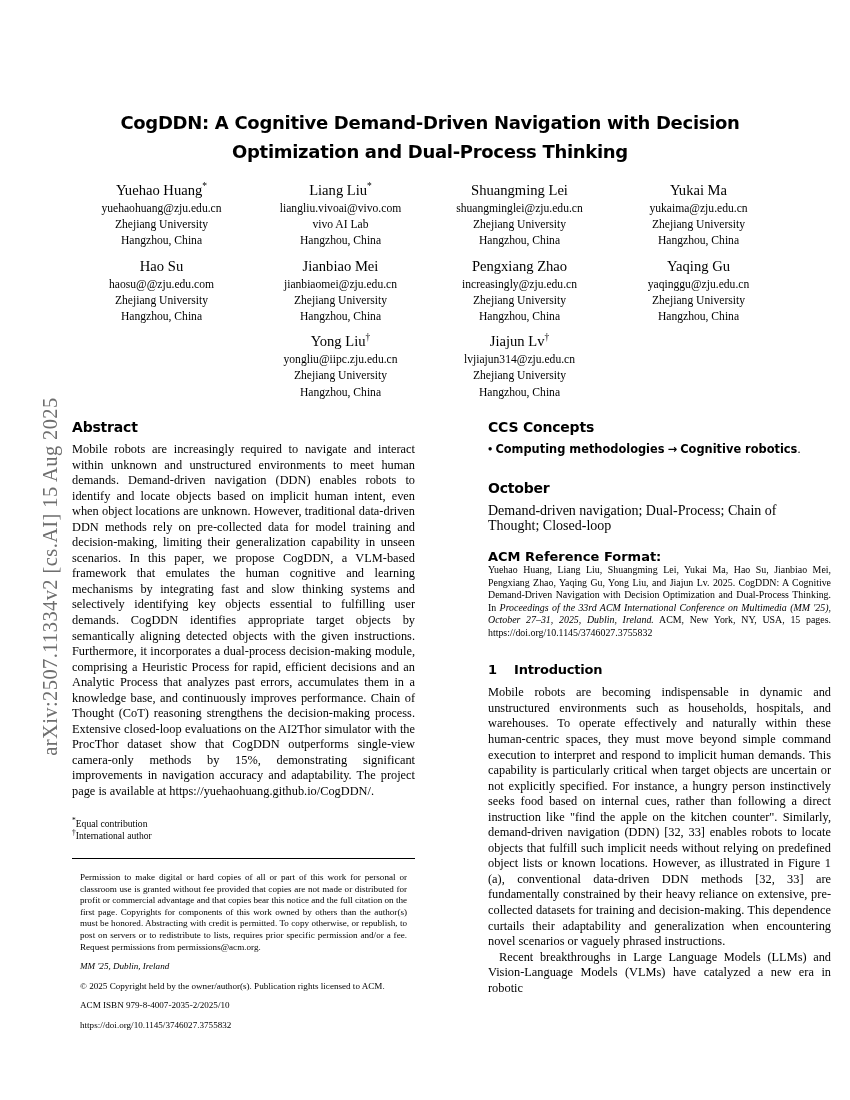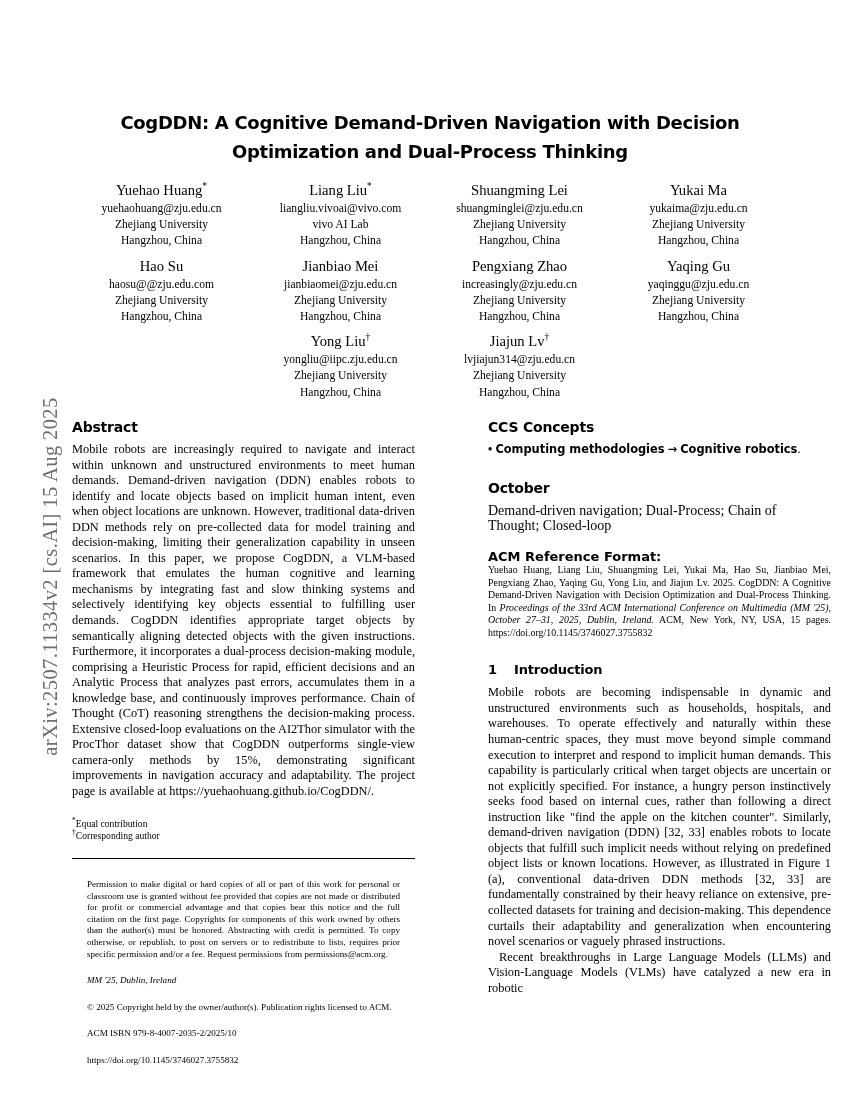--- a/index.html
+++ b/index.html
@@ -202,21 +202,21 @@
     height: 1px;
     background: #000000;
   }
   #copyright {
     position: absolute;
     left: 72px;
     top: 864px;
     width: 343px;
   }
   #copyright p {
-    margin: 15px;
+    margin: 8px;
     font-size: 9.1px;
     line-height: 11.6px;
     text-align: justify;
   }
   #copyright .venue {
     font-style: italic;
     text-align: left;
     margin-top: 3px;
   }
   #copyright .cright, #copyright .isbn, #copyright .doi {
@@ -329,21 +329,21 @@
 
     <div class="gap-lg"></div>
 
     <h2 class="sec-head numbered"><span class="secnum">1</span><span>Introduction</span></h2>
     <p class="body-text">Mobile robots are becoming indispensable in dynamic and unstructured environments such as households, hospitals, and warehouses. To operate effectively and naturally within these human-centric spaces, they must move beyond simple command execution to interpret and respond to implicit human demands. This capability is particularly critical when target objects are uncertain or not explicitly specified. For instance, a hungry person instinctively seeks food based on internal cues, rather than following a direct instruction like "find the apple on the kitchen counter". Similarly, demand-driven navigation (DDN) [32, 33] enables robots to locate objects that fulfill such implicit needs without relying on predefined object lists or known locations. However, as illustrated in Figure 1 (a), conventional data-driven DDN methods [32, 33] are fundamentally constrained by their heavy reliance on extensive, pre-collected datasets for training and decision-making. This dependence curtails their adaptability and generalization when encountering novel scenarios or vaguely phrased instructions.</p>
     <p class="body-text">Recent breakthroughs in Large Language Models (LLMs) and Vision-Language Models (VLMs) have catalyzed a new era in robotic</p>
   </div>
 
   <div id="footnotes">
     <p class="footnote-line"><sup>*</sup><span>Equal contribution</span></p>
-    <p class="footnote-line"><sup>†</sup><span>Corresponding author</span></p>
+    <p class="footnote-line"><sup>†</sup><span>International author</span></p>
   </div>
 
   <div id="footnote-rule"></div>
 
   <div id="copyright">
     <p class="permission">Permission to make digital or hard copies of all or part of this work for personal or classroom use is granted without fee provided that copies are not made or distributed for profit or commercial advantage and that copies bear this notice and the full citation on the first page. Copyrights for components of this work owned by others than the author(s) must be honored. Abstracting with credit is permitted. To copy otherwise, or republish, to post on servers or to redistribute to lists, requires prior specific permission and/or a fee. Request permissions from permissions@acm.org.</p>
     <p class="venue">MM '25, Dublin, Ireland</p>
     <p class="cright">© 2025 Copyright held by the owner/author(s). Publication rights licensed to ACM.</p>
     <p class="isbn">ACM ISBN 979-8-4007-2035-2/2025/10</p>
     <p class="doi">https://doi.org/10.1145/3746027.3755832</p>

